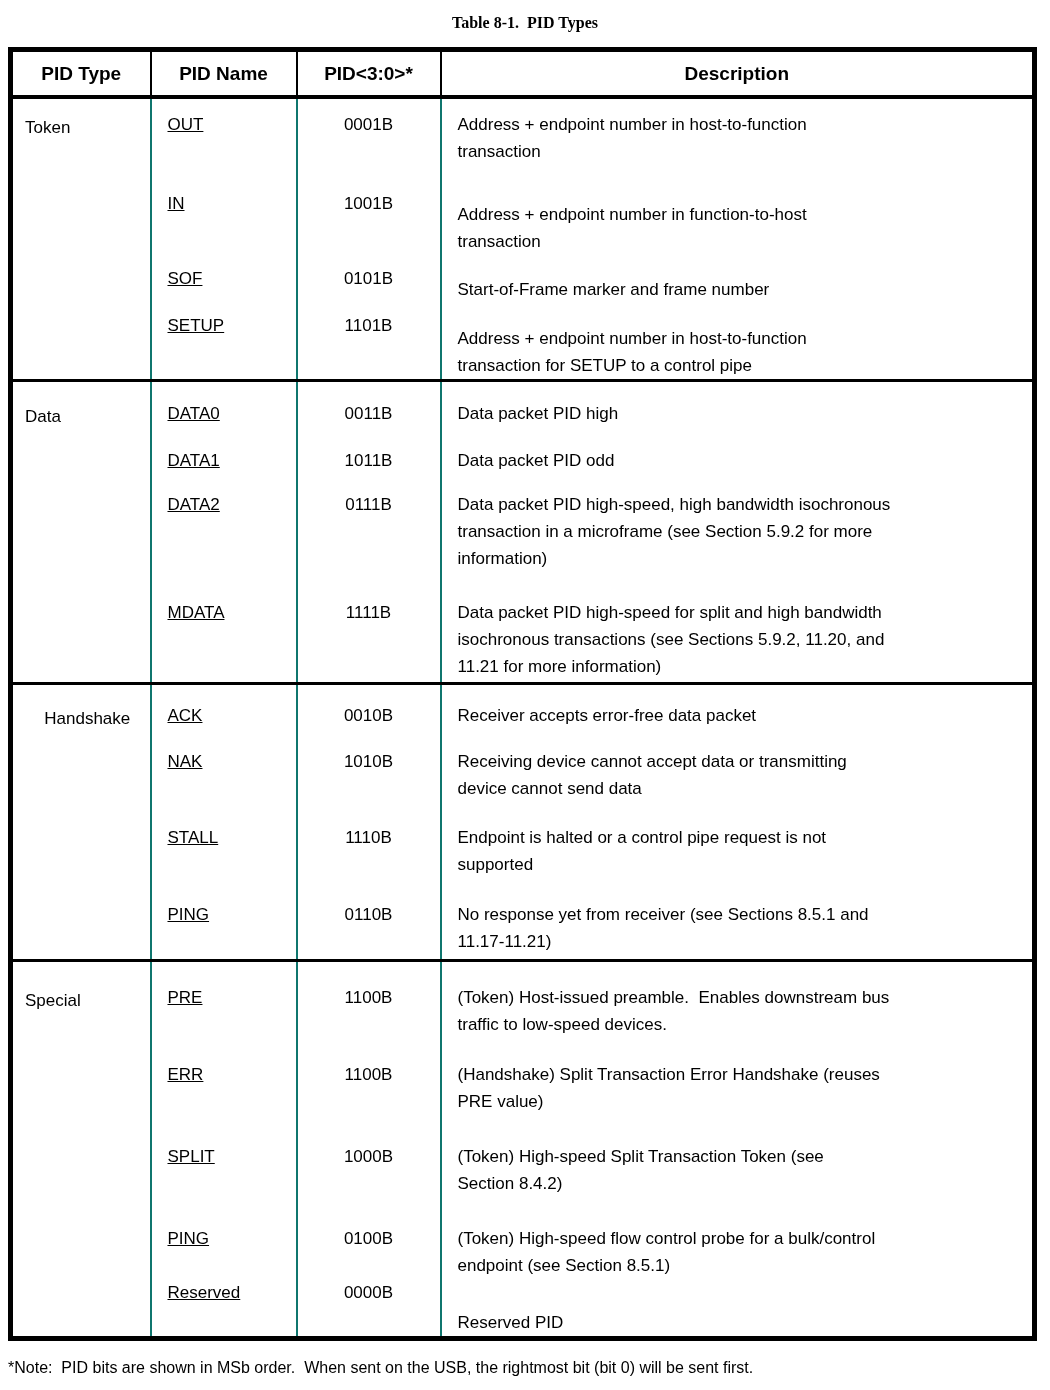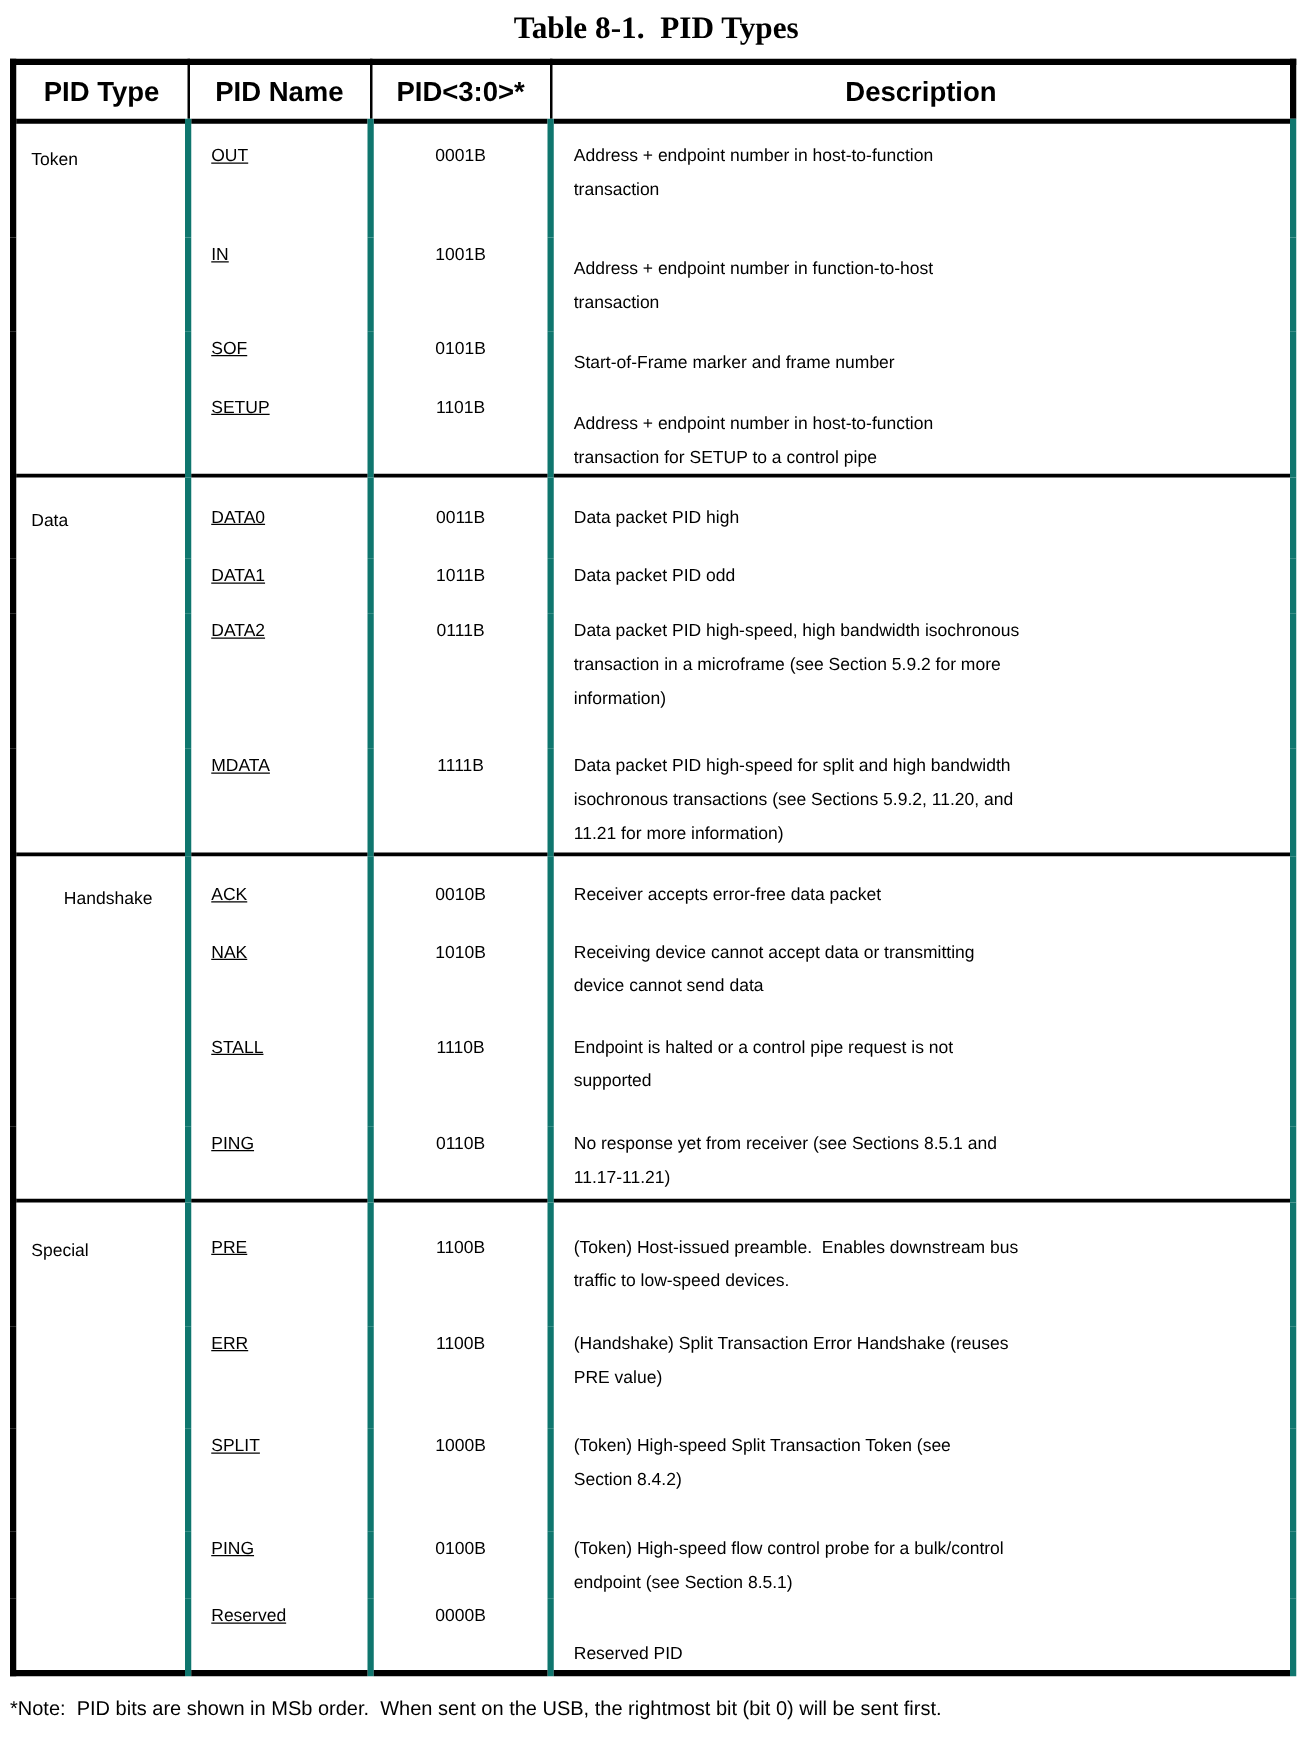--- a/index.html
+++ b/index.html
@@ -8,51 +8,51 @@
     width: 1050px; height: 1390px;
     background: #ffffff; color: #000000;
     font-family: "Liberation Sans", sans-serif;
     overflow: hidden;
   }
   .title {
     margin: 8px 0 9px 0;
     text-align: center;
     font-family: "Liberation Serif", serif;
     font-weight: bold;
-    font-size: 25px;
+    font-size: 16px;
     line-height: 30px;
     white-space: pre-wrap;
   }
   table.pid {
     margin-left: 8px;
     width: 1024px;
     table-layout: fixed;
     border-collapse: collapse;
     border: 5px solid #000;
   }
   col.c-type { width: 140px; }
   col.c-name { width: 146px; }
   col.c-val  { width: 144px; }
   thead th {
     border-left: 2px solid #000;
     border-right: 2px solid #000;
     border-bottom: 4px solid #000;
     height: 43px;
-    font-size: 22px;
+    font-size: 19px;
     font-weight: bold;
     text-align: center;
     vertical-align: middle;
     padding: 0;
   }
   tbody { border-top: 3px solid #000; }
   td {
     border-left: 2px solid #000;
-    border-right: 5px solid #0f766e;
+    border-right: 2px solid #0f766e;
     vertical-align: top;
-    font-size: 14px;
+    font-size: 17px;
     line-height: 27px;
     padding: 0;
   }
   td.type { padding-left: 12px; }
   td.name { padding-left: 16px; text-decoration: underline; }
   td.val  { text-align: center; }
   td.desc { padding-left: 16px; padding-right: 4px; white-space: pre-wrap; }
 
   
   tr.g0r0 { height: 93px; }  tr.g0r1 { height: 75px; }

